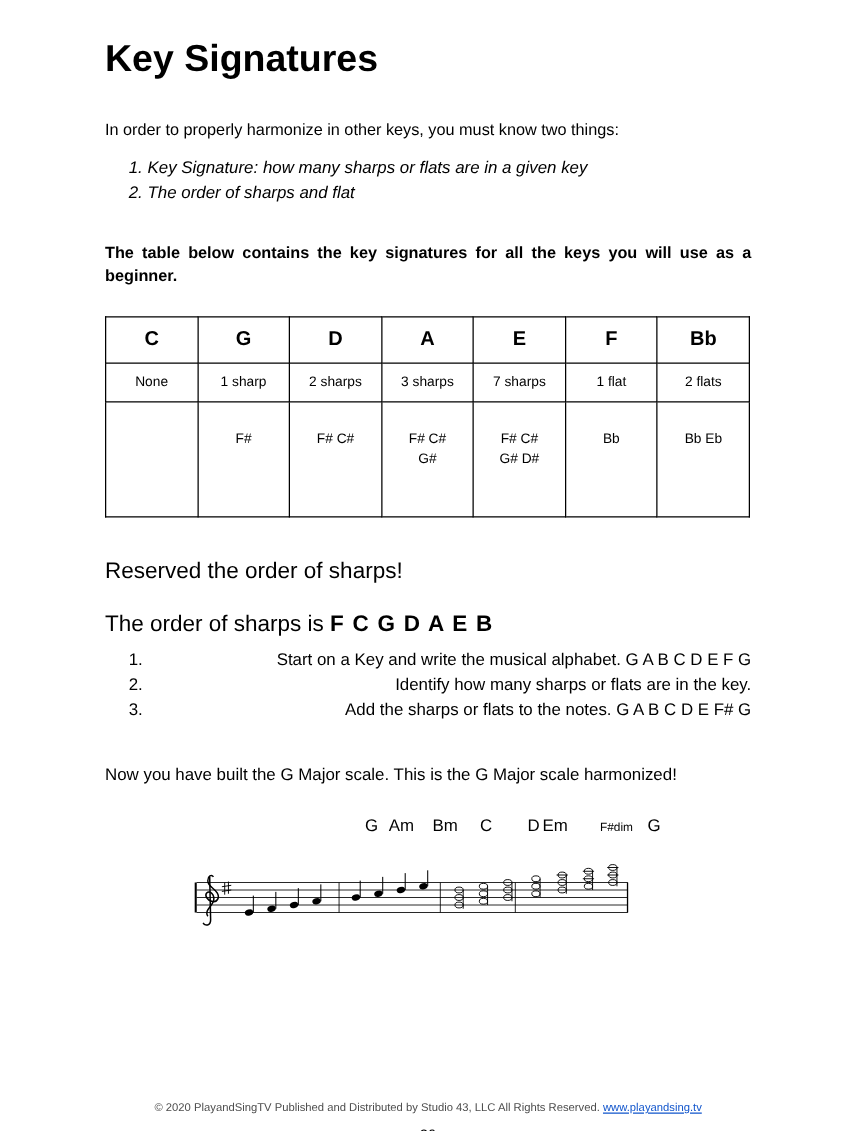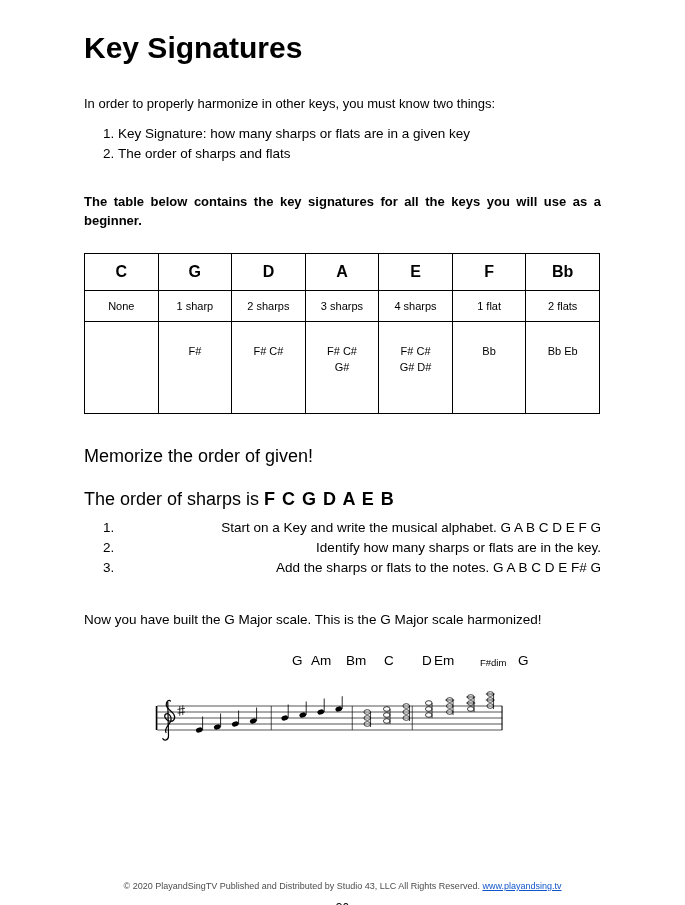--- a/index.html
+++ b/index.html
@@ -31,20 +31,21 @@
   p.body-text {
     font-size: 13px;
     line-height: 1.5;
     margin: 28px 0 0 0;
   }
   ol.num-list {
     font-size: 13.5px;
     line-height: 1.45;
     margin: 10px 0 0 0;
     padding-left: 34px;
+    font-style: italic;
   }
   ol.num-list li {
     margin: 0 0 1px 0;
   }
   p.justify {
     text-align: justify;
     font-weight: bold;
   }
   table.keytable {
     border-collapse: collapse;
@@ -156,60 +157,60 @@
 <body>
 
 <div class="page">
 
   <h1 class="title">Key Signatures</h1>
 
   <p class="body-text">In order to properly harmonize in other keys, you must know two things:</p>
 
   <ol class="num-list">
     <li>Key Signature:  how many sharps or flats are in a given key</li>
-    <li>The order of sharps and flats</li>
+    <li>The order of sharps and flat</li>
   </ol>
 
   <p class="body-text justify">The table below contains the key signatures for all the keys you will use as a beginner.</p>
 
   <table class="keytable">
     <tbody>
         <tr class="header-row">
       <td>C</td>
       <td>G</td>
       <td>D</td>
       <td>A</td>
       <td>E</td>
       <td>F</td>
       <td>Bb</td>
     </tr>
     <tr class="count-row">
       <td>None</td>
       <td>1 sharp</td>
       <td>2 sharps</td>
       <td>3 sharps</td>
-      <td>4 sharps</td>
+      <td>7 sharps</td>
       <td>1 flat</td>
       <td>2 flats</td>
     </tr>
     <tr class="notes-row">
       <td style="white-space:pre-line"></td>
       <td style="white-space:pre-line">F#</td>
       <td style="white-space:pre-line">F#  C#</td>
       <td style="white-space:pre-line">F#  C#
 G#</td>
       <td style="white-space:pre-line">F#  C#
 G#  D#</td>
       <td style="white-space:pre-line">Bb</td>
       <td style="white-space:pre-line">Bb  Eb</td>
     </tr>
   </tbody>
     </table>
 
-  <h2 class="sub">Memorize the order of given!</h2>
+  <h2 class="sub">Reserved the order of sharps!</h2>
 
   <h2 class="sub2"><span>The order of sharps is </span><b>F C G D A E B</b></h2>
 
 
   <ol class="steps">
     <li>Start on a Key and write the musical alphabet. G A B C D E F G</li>
     <li>Identify how many sharps or flats are in the key.</li>
     <li><span>Add the sharps or flats to the notes.   G A B C D E F# G</span></li>
   </ol>
 

